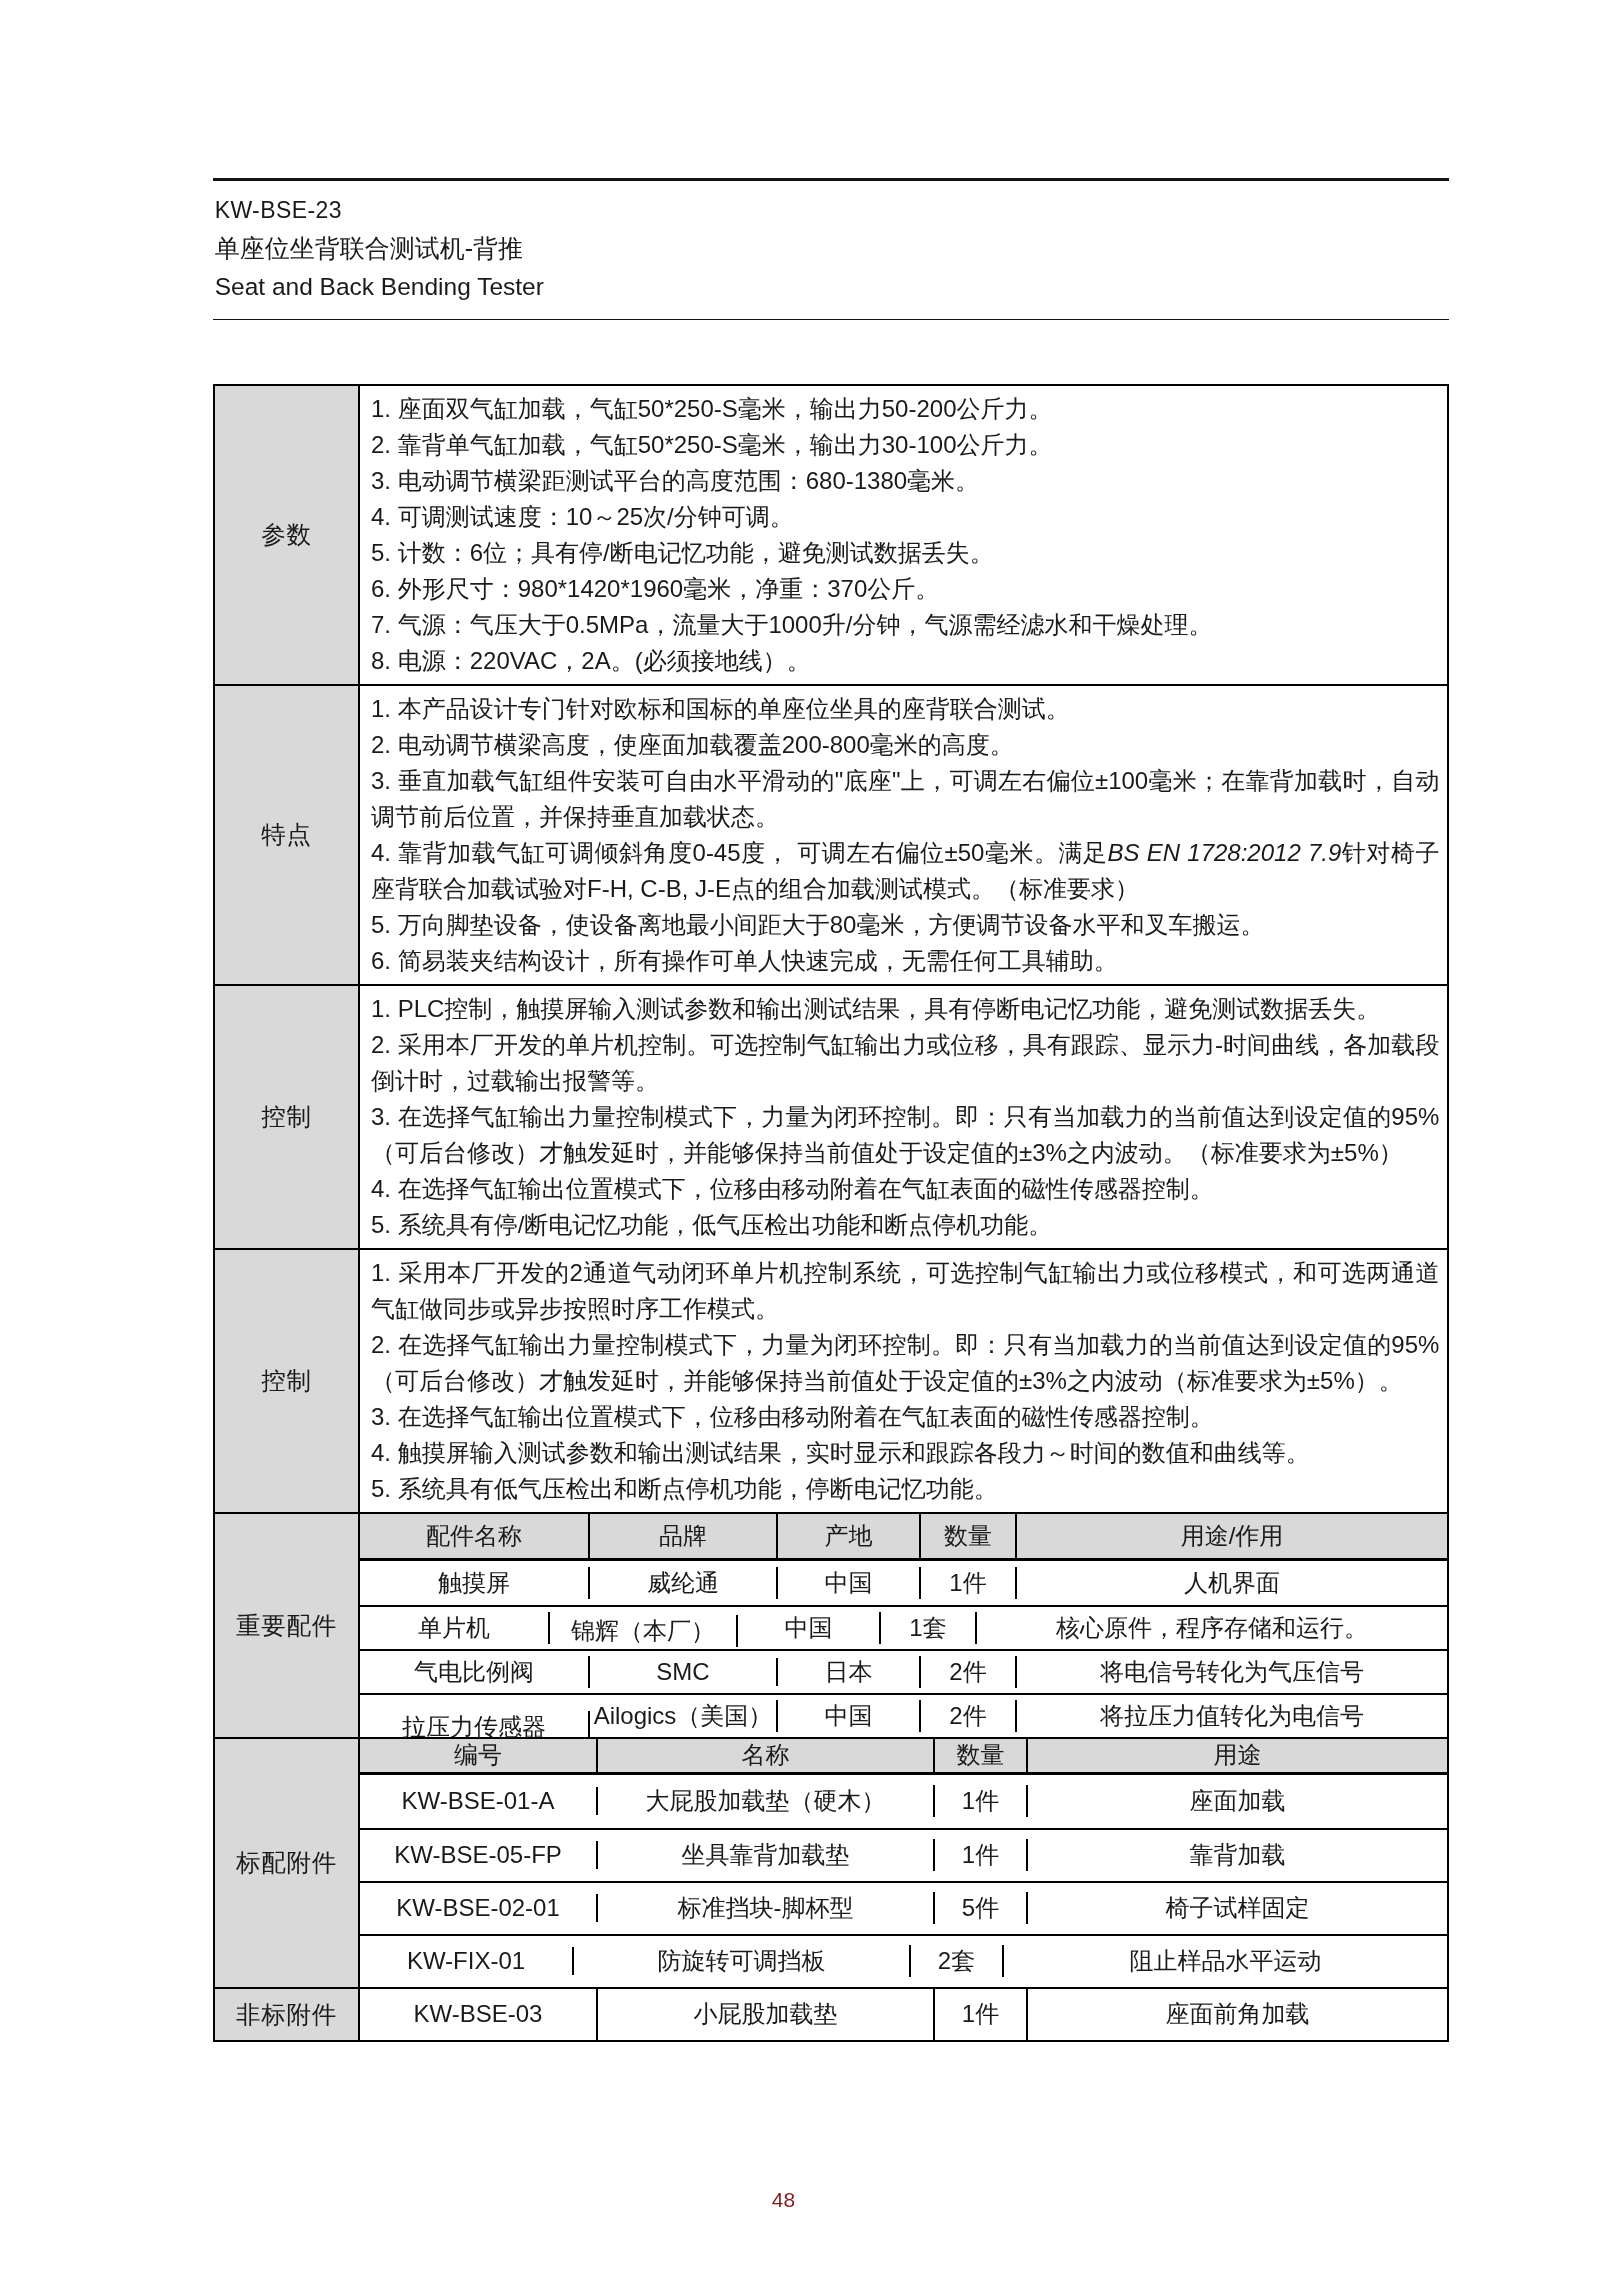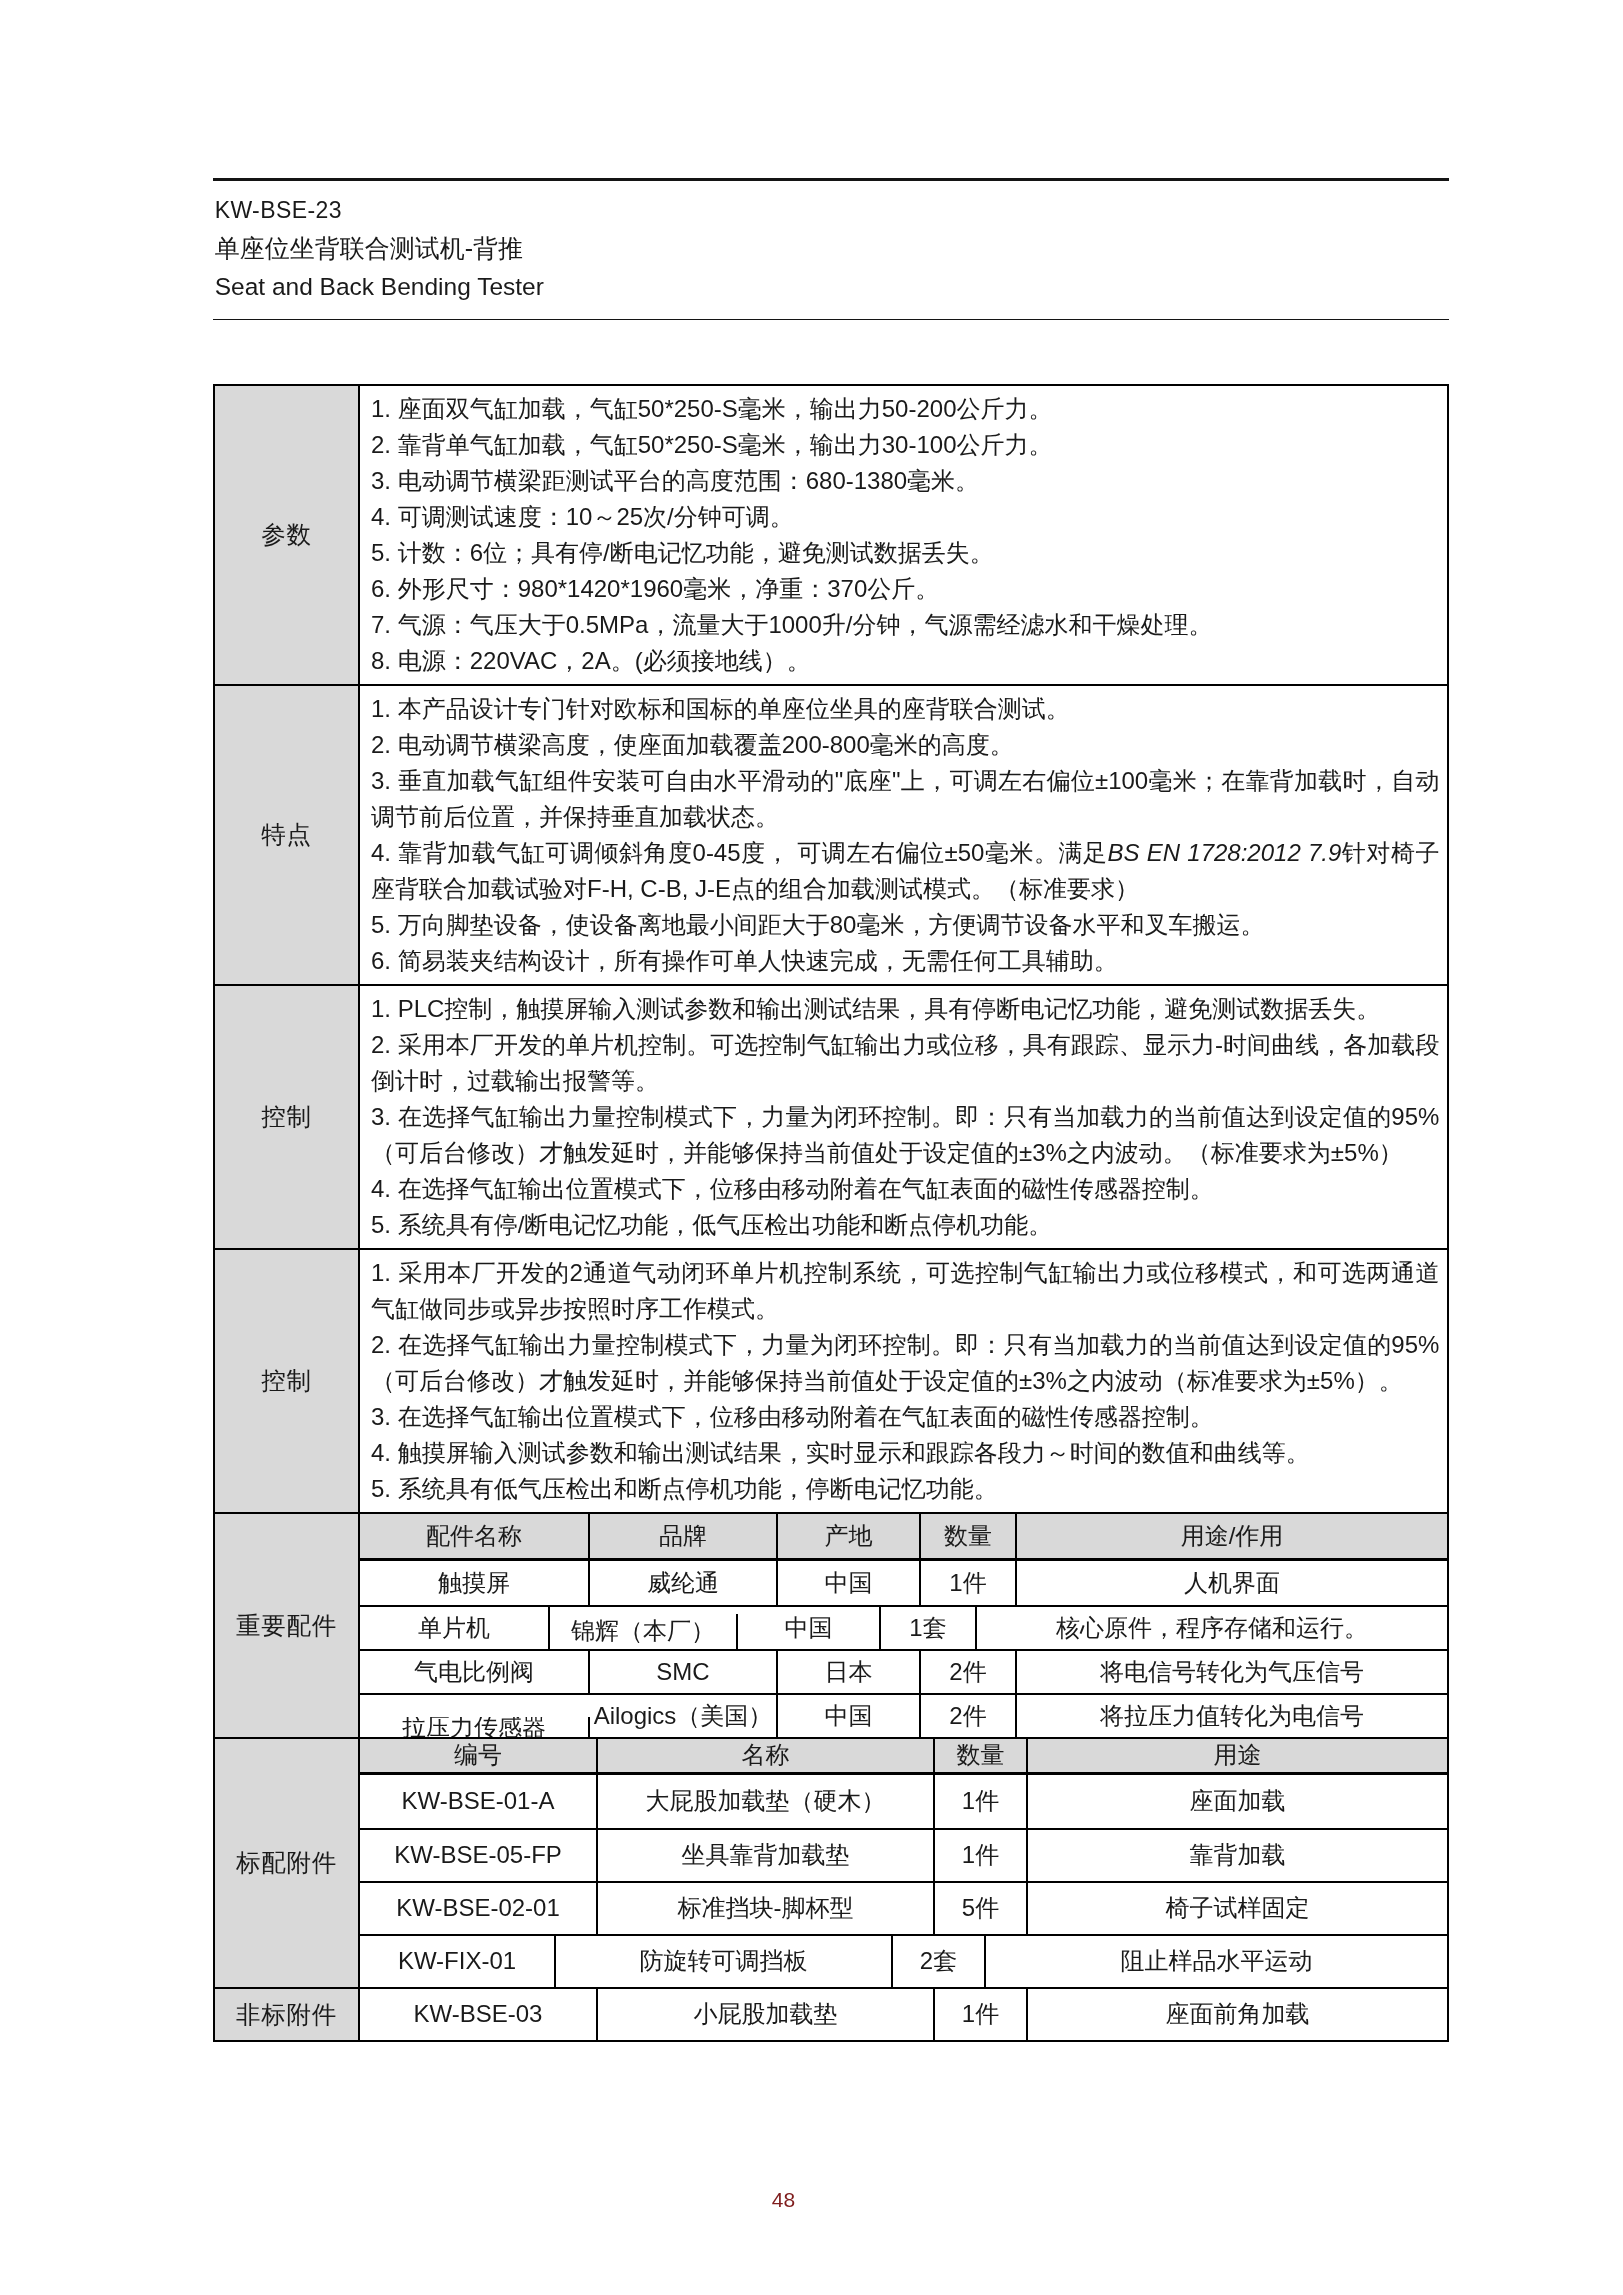--- a/index.html
+++ b/index.html
@@ -39,21 +39,21 @@
     flex: 1; padding: 5px 7.6px 5px 11px;
     font-size: 24px; line-height: 36px;
     text-align: justify;
   }
   .spec-line { width: 100%; }
   .it { font-style: italic; }
 
   
   .acc-table { flex: 1; display: flex; flex-direction: column; }
   .acc-row { display: flex; align-items: stretch; }
-  .acc-row + .acc-row { border-top: 2.5px solid #000; }
+  .acc-row + .acc-row { border-top: 2.5px solid #000; align-items: center; }
   .acc-row.hdr { background: #d9d9d9; border-bottom: 3.4px solid #000; }
   .acc-row.hdr + .acc-row { border-top: 0; }
   .acc-cell {
     border-right: 2.5px solid #000;
     display: flex; align-items: center; justify-content: center;
     font-size: 24px; text-align: center; padding: 0 5px;
     overflow: hidden; white-space: nowrap;
   }
   .acc-cell:last-child { border-right: 0; }
   .kc-hdr { height: 47px; }
@@ -187,21 +187,21 @@
               <div class="acc-cell" style="width: 93px;">1件</div>
               <div class="acc-cell" style="flex: 1 1 0%;">靠背加载</div>
             </div>
             <div class="acc-row sa-row">
               <div class="acc-cell" style="width: 238px;">KW-BSE-02-01</div>
               <div class="acc-cell" style="width: 337px;">标准挡块-脚杯型</div>
               <div class="acc-cell" style="width: 93px;">5件</div>
               <div class="acc-cell" style="flex: 1 1 0%;">椅子试样固定</div>
             </div>
             <div class="acc-row sa-row">
-              <div class="acc-cell" style="width: 196px;">KW-FIX-01</div>
+              <div class="acc-cell" style="width: 214px;">KW-FIX-01</div>
               <div class="acc-cell" style="width: 337px;">防旋转可调挡板</div>
               <div class="acc-cell" style="width: 93px;">2套</div>
               <div class="acc-cell" style="flex: 1 1 0%;">阻止样品水平运动</div>
             </div>
           </div>
       </div>
 
       <div class="acc-section" id="nsa-section">
         <div class="cell-label">非标附件</div>
         <div class="acc-table" id="nsa-table">

